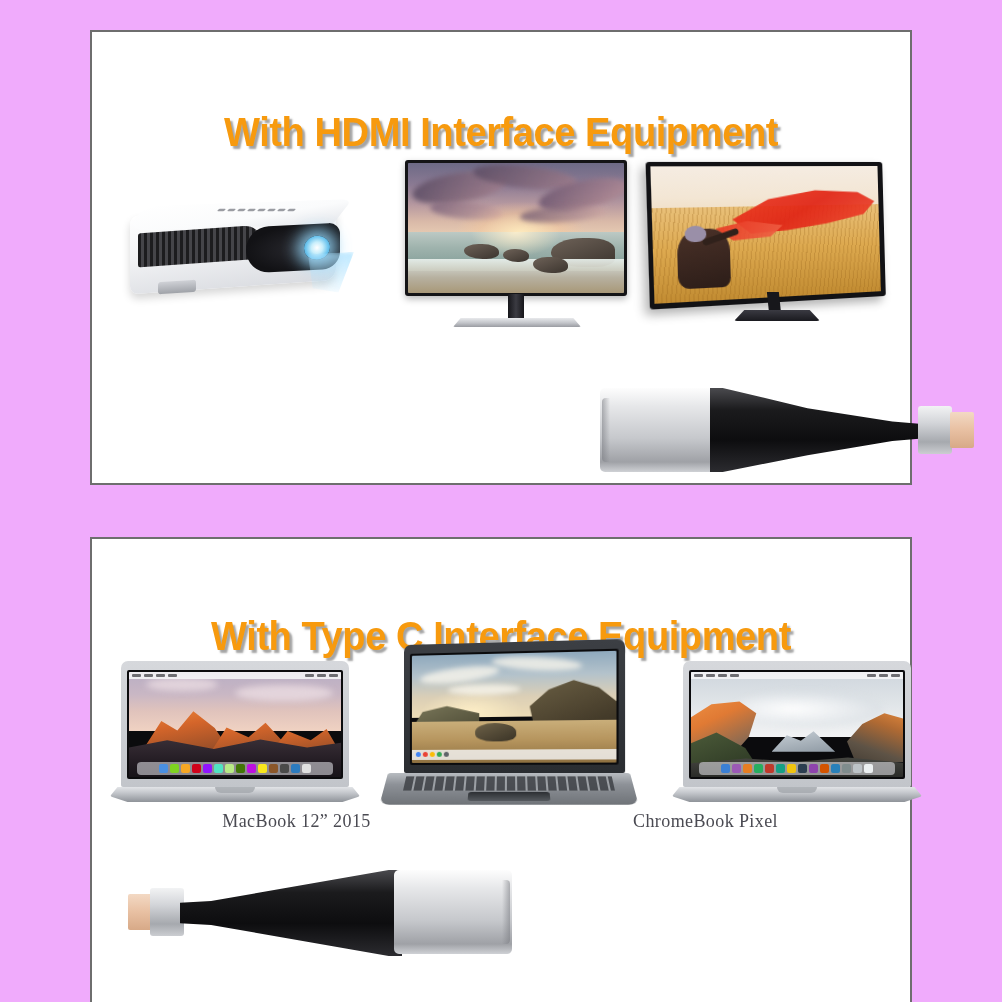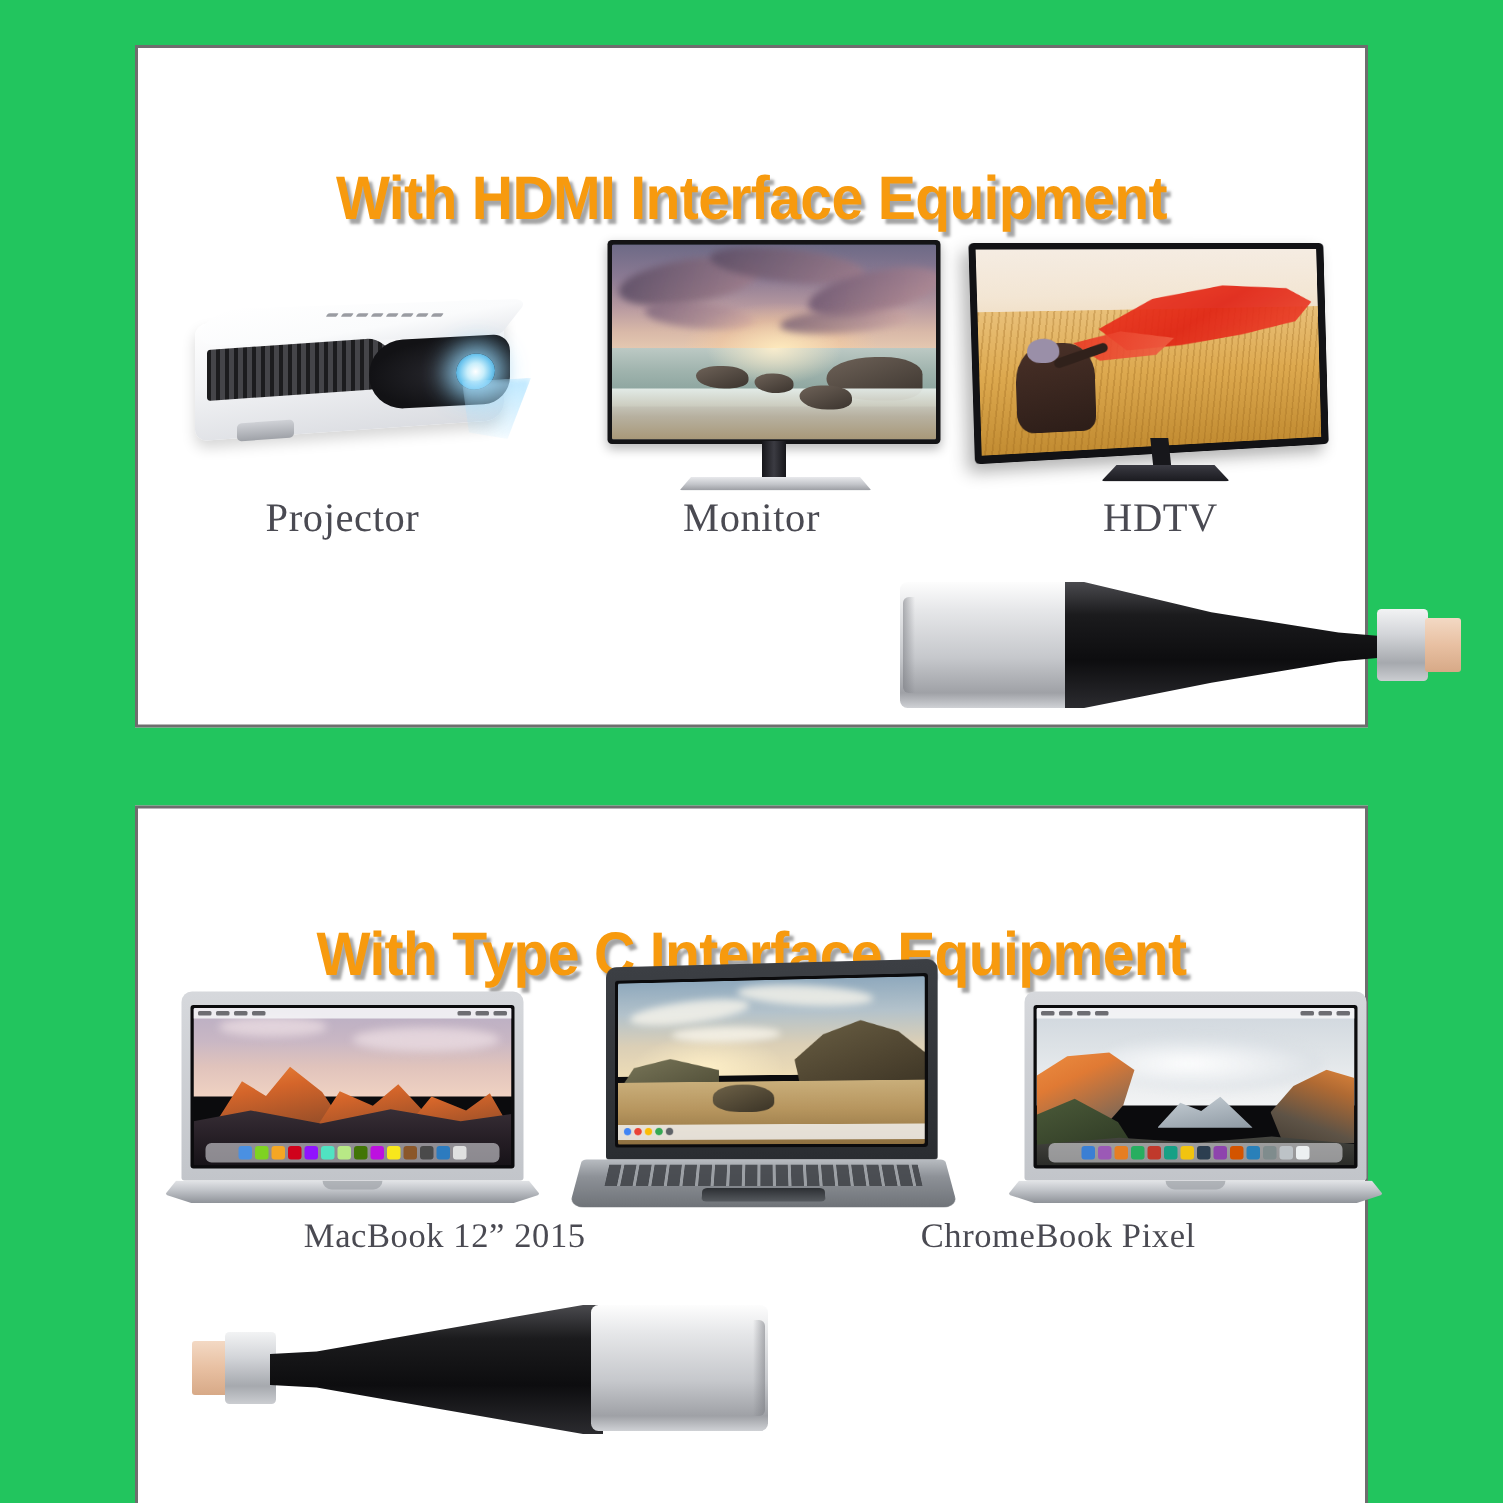--- a/index.html
+++ b/index.html
@@ -11,21 +11,21 @@
     width: 1002px;
     height: 1002px;
     position: relative;
     overflow: hidden;
     font-family: "Liberation Serif", serif;
   }
 
   .stage {
     position: absolute;
     inset: 0;
-    background: #22c55e;
+    background: #f0abfc;
   }
 
   
   .panel {
     position: absolute;
     border: 2px solid #6e6e6e;
     background: #ffffff;
     box-sizing: border-box;
   }
   #panel-hdmi { left: 90px;  top: 30px;  width: 822px; height: 455px; }
@@ -59,21 +59,21 @@
     flex: 1;
     text-align: center;
     font-family: "Liberation Serif", serif;
     font-size: 27px;
     color: #4a4a52;
     letter-spacing: 0.4px;
     white-space: nowrap;
   }
   #labels-hdmi { top: 298px; }
   #labels-typec { top: 272px; }
-  #labels-typec .dev-label { font-size: 23px; }
+  #labels-typec .dev-label { font-size: 18px; }
 
   
   .device {
     position: absolute;
   }
 
   
   #device-projector { left: 30px; top: 145px; width: 250px; height: 150px; }
   .proj-body {
     position: absolute;
@@ -682,25 +682,20 @@
           <div class="tv-scarf2"></div>
           <div class="tv-person"></div>
           <div class="tv-head"></div>
           <div class="tv-arm"></div>
         </div>
       </div>
       <div class="tv-stand-neck"></div>
       <div class="tv-stand-base"></div>
     </div>
 
-    <div class="label-row" id="labels-hdmi">
-      <span class="dev-label">Projector</span>
-      <span class="dev-label">Monitor</span>
-      <span class="dev-label">HDTV</span>
-    </div>
   </section>
 
 
   <div class="adapter" id="adapter-top">
     <div class="ad-hdmi-head"></div>
     <div class="ad-body"></div>
     <div class="ad-tip-collar"></div>
     <div class="ad-tip"></div>
   </div>
 

